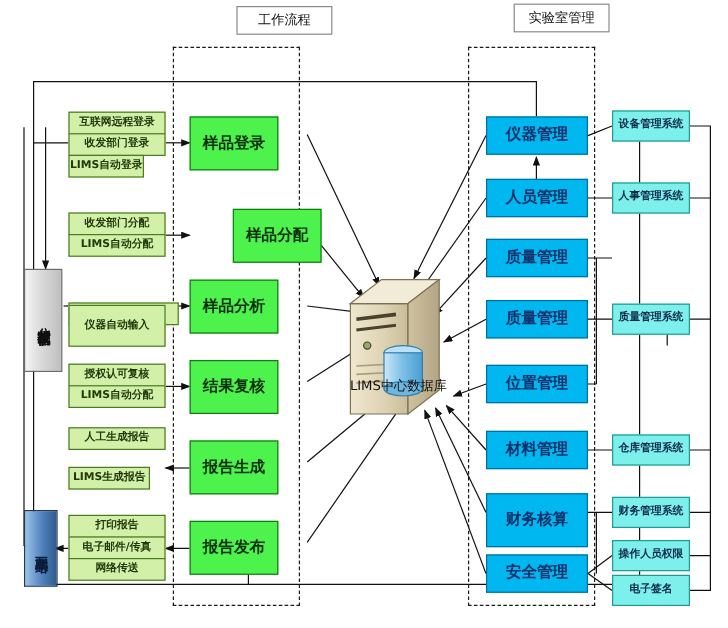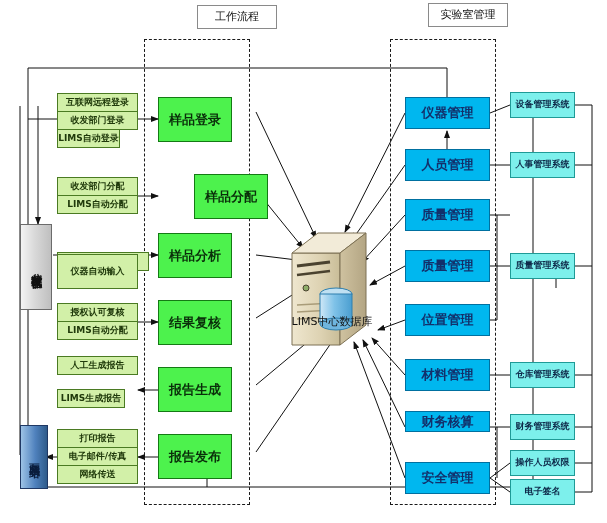--- a/index.html
+++ b/index.html
@@ -195,21 +195,21 @@
   <div class="box proc" style="left:158px;top:434px;width:74px;height:45px;">报告发布</div>
 
   <div class="dblabel" style="left:272px;top:314px;width:120px;text-align:center;">LIMS中心数据库</div>
 
   <div class="box mgmt" style="left:405px;top:97px;width:85px;height:32px;">仪器管理</div>
   <div class="box mgmt" style="left:405px;top:149px;width:85px;height:32px;">人员管理</div>
   <div class="box mgmt" style="left:405px;top:199px;width:85px;height:32px;">质量管理</div>
   <div class="box mgmt" style="left:405px;top:250px;width:85px;height:32px;">质量管理</div>
   <div class="box mgmt" style="left:405px;top:304px;width:85px;height:32px;">位置管理</div>
   <div class="box mgmt" style="left:405px;top:359px;width:85px;height:32px;">材料管理</div>
-  <div class="box mgmt" style="left:405px;top:411px;width:85px;height:21px;">财务核算</div>
+  <div class="box mgmt" style="left:405px;top:411px;width:85px;height:45px;">财务核算</div>
   <div class="box mgmt" style="left:405px;top:462px;width:85px;height:32px;">安全管理</div>
 
   <div class="box ext" style="left:510px;top:92px;width:65px;height:26px;">设备管理系统</div>
   <div class="box ext" style="left:510px;top:152px;width:65px;height:26px;">人事管理系统</div>
   <div class="box ext" style="left:510px;top:253px;width:65px;height:26px;">质量管理系统</div>
   <div class="box ext" style="left:510px;top:362px;width:65px;height:26px;">仓库管理系统</div>
   <div class="box ext" style="left:510px;top:414px;width:65px;height:26px;">财务管理系统</div>
   <div class="box ext" style="left:510px;top:450px;width:65px;height:26px;">操作人员权限</div>
   <div class="box ext" style="left:510px;top:479px;width:65px;height:26px;">电子签名</div>
 

